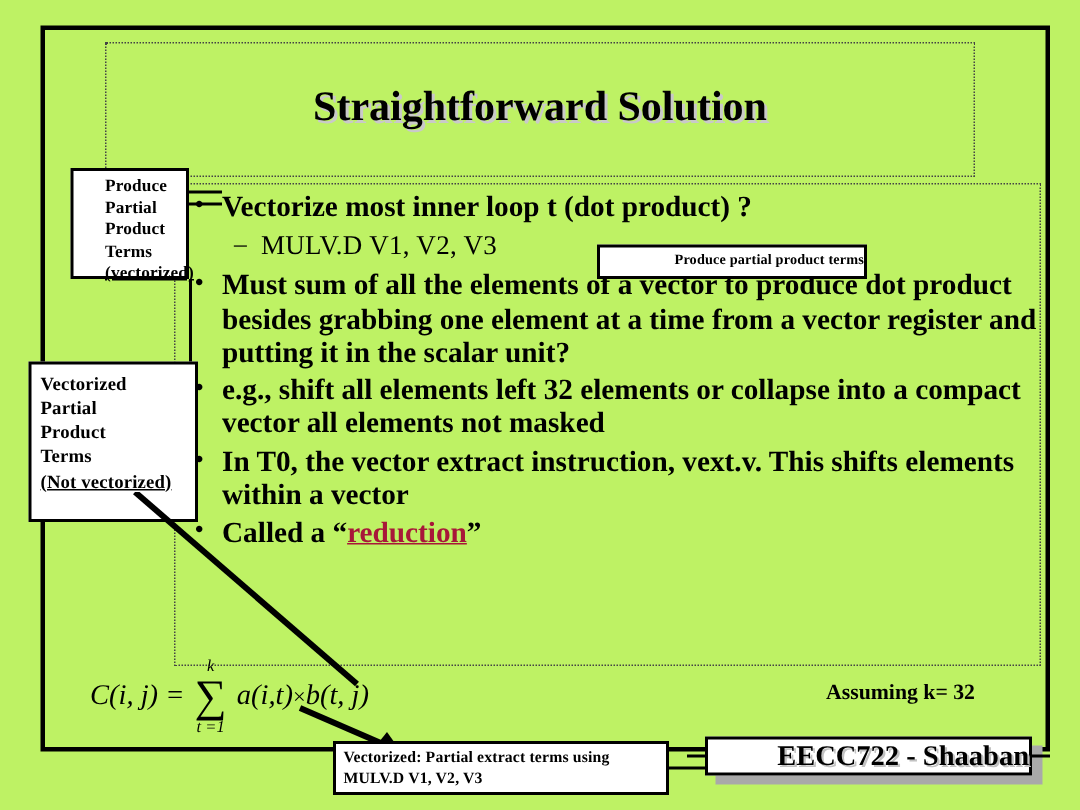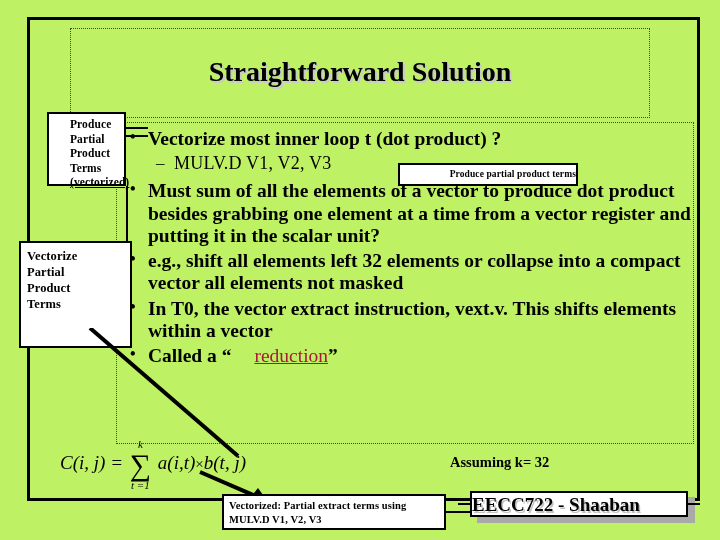--- a/index.html
+++ b/index.html
@@ -95,22 +95,21 @@
     top: 0px;
     font-size: 17px;
   }
   .sub-bullet .sub-text {
     font-weight: normal;
     letter-spacing: 0.2px;
   }
   .reduction {
     color: #a81739;
     text-decoration: underline;
-    font-weight: normal;
-    margin-left: 23px;
+    font-weight: bold;
   }
   
   .callout-inline {
     position: absolute;
     left: 398px;
     top: 163px;
     width: 180px;
     height: 23px;
     border: 2px solid #000;
     box-sizing: border-box;
@@ -223,21 +222,21 @@
     line-height: 1.35;
     padding: 3px 4px 2px 5px;
     letter-spacing: 0.1px;
   }
   
   .assuming {
     position: absolute;
     left: 450px;
     top: 454px;
     width: 200px;
-    text-align: left;
+    text-align: right;
     font-size: 14.5px;
     font-weight: bold;
   }
   
   .brand-shadow {
     position: absolute;
     left: 477px;
     top: 497px;
     width: 218px;
     height: 26px;
@@ -245,21 +244,21 @@
   }
   .brand-box {
     position: absolute;
     left: 470px;
     top: 491px;
     width: 218px;
     height: 26px;
     border: 2px solid #000;
     background: #fff;
     box-sizing: border-box;
-    text-align: left;
+    text-align: right;
     font-size: 19px;
     font-weight: bold;
     line-height: 23px;
     text-shadow: 1.5px 1.5px 0 #c2c2c2;
   }
   .brand-sub {
     position: absolute;
     left: 470px;
     top: 521px;
     width: 218px;
@@ -339,24 +338,25 @@
 
   <div class="side-box" id="box-produce">
     <div>Produce</div>
     <div>Partial</div>
     <div>Product</div>
     <div>Terms</div>
     <div class="ul-line">(vectorized)</div>
   </div>
 
   <div class="side-box" id="box-accumulate">
-    <div>Vectorize</div>
+    <div>Vectorized</div>
     <div>Partial</div>
     <div>Product</div>
     <div>Terms</div>
+    <div class="ul-line">(Not vectorized)</div>
   </div>
 
   <svg class="diag-line" viewBox="0 0 180 140">
     <line x1="2" y1="0" x2="150" y2="128" stroke="#000" stroke-width="4"></line>
   </svg>
 
   <svg style="position:absolute; left:198px; top:470px; width:80px; height:34px;" viewBox="0 0 80 34">
     <line x1="2" y1="2" x2="62" y2="28" stroke="#000" stroke-width="4"></line>
     <polygon points="70,32 52,28 60,18" fill="#000"></polygon>
   </svg>

